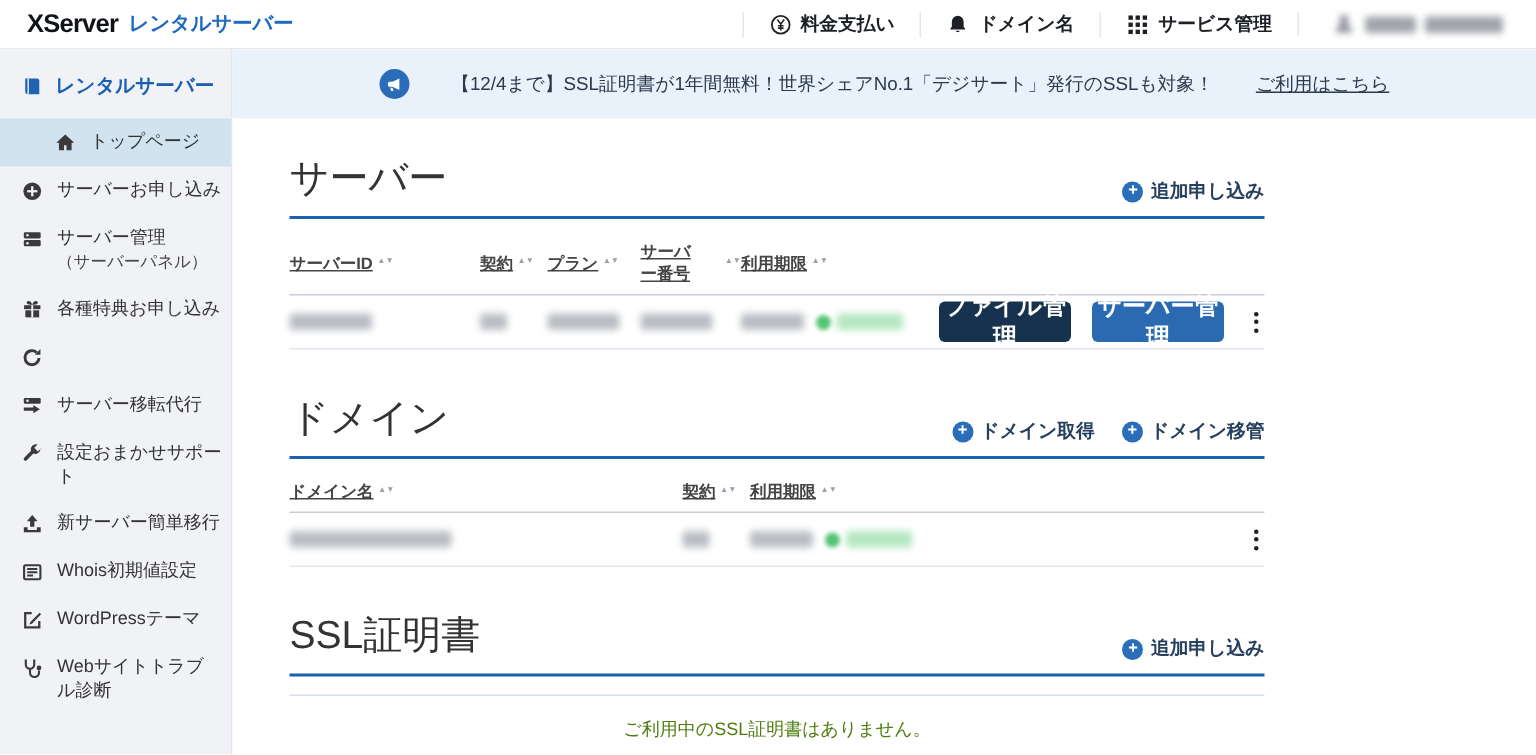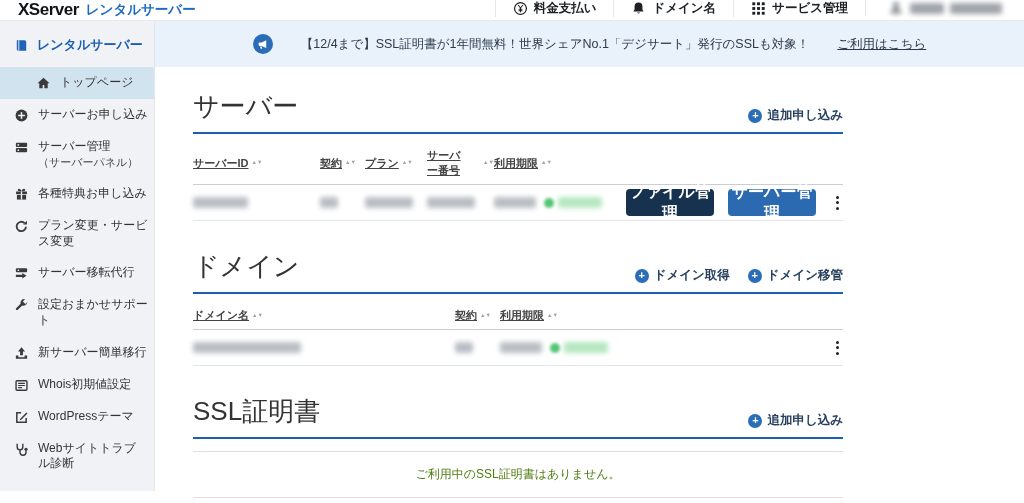--- a/index.html
+++ b/index.html
@@ -1,25 +1,25 @@
 <!DOCTYPE html>
 <html><head>
 <meta charset="utf-8">
 <style>
   * { margin:0; padding:0; box-sizing:border-box; }
   html,body { width:1024px; height:503px; overflow:hidden; background:#fff;
     font-family:"Liberation Sans","DejaVu Sans",sans-serif; }
 
   
-  .header { height:21px; background:#fff; border-bottom:1px solid #e9e9e9;
+  .header { height:33px; background:#fff; border-bottom:1px solid #e9e9e9;
     display:flex; justify-content:space-between; align-items:stretch; }
   .logo { display:flex; align-items:center; gap:7px; padding-left:18px; cursor:pointer; }
   .logo-x { font-size:17px; font-weight:bold; color:#101418; letter-spacing:-0.5px; }
   .logo-sub { font-size:13.5px; font-weight:bold; color:#1e6ac1; }
-  .header-menu { display:flex; align-items:flex-start; }
+  .header-menu { display:flex; align-items:center; }
   .hm-item { display:flex; align-items:center; gap:6px; padding:0 17px;
     border-left:1px solid #e6e6e6; font-size:12.5px; font-weight:600; color:#1d2126; cursor:pointer; }
   .hm-icon { display:flex; width:15px; }
   .account { display:flex; align-items:center; gap:7px; padding:0 22px; border-left:1px solid #e6e6e6; cursor:pointer; }
   .blurwrap { filter:blur(2.5px); display:flex; align-items:center; gap:6px; }
   .ph { display:inline-block; height:11px; border-radius:2px; background:#aeb3ba; filter:blur(2.5px); opacity:.85; }
   .ph-dark { background:#8f949c; }
   .ph-green { background:#a8e3b6; }
   .status-dot { display:inline-block; width:10px; height:10px; border-radius:50%; background:#54c474; filter:blur(1.5px); margin:0 4px 0 8px; }
 
@@ -198,21 +198,20 @@
       <span>各種特典お申し込み</span>
     </div>
 
     <div class="nav-item">
       <span class="nav-icon">
         <svg viewBox="0 0 16 16" width="15" height="15" fill="none">
           <path d="M12.8 8.2a5 5 0 1 1-1.6-3.9" stroke="#3a3a3a" stroke-width="2"></path>
           <path d="M13.8 1.8v4h-4z" fill="#3a3a3a"></path>
         </svg>
       </span>
-      <span>プラン変更・サービス変更</span>
     </div>
 
     <div class="nav-item">
       <span class="nav-icon">
         <svg viewBox="0 0 16 16" width="15" height="15" fill="#3a3a3a">
           <rect x="2" y="2.4" width="12" height="4.2" rx="1"></rect>
           <circle cx="4.6" cy="4.5" r=".9" fill="#f0f2f5"></circle>
           <path d="M2 9.2h6.8V7.4l4.6 3-4.6 3v-1.8H2z"></path>
         </svg>
       </span>

